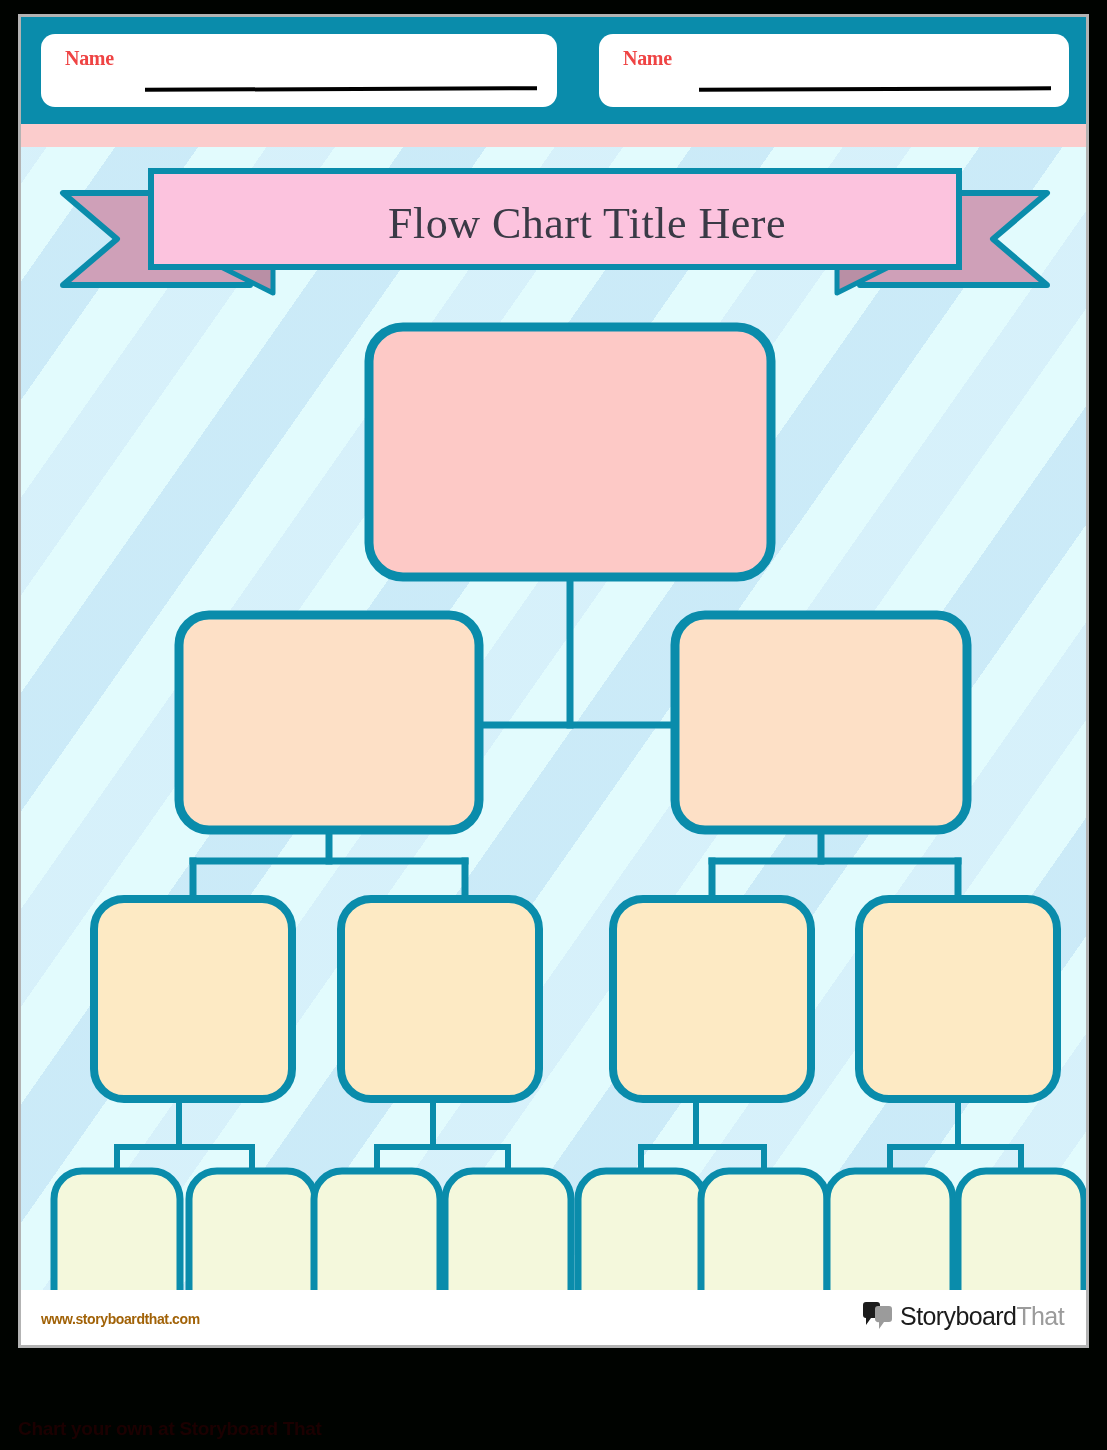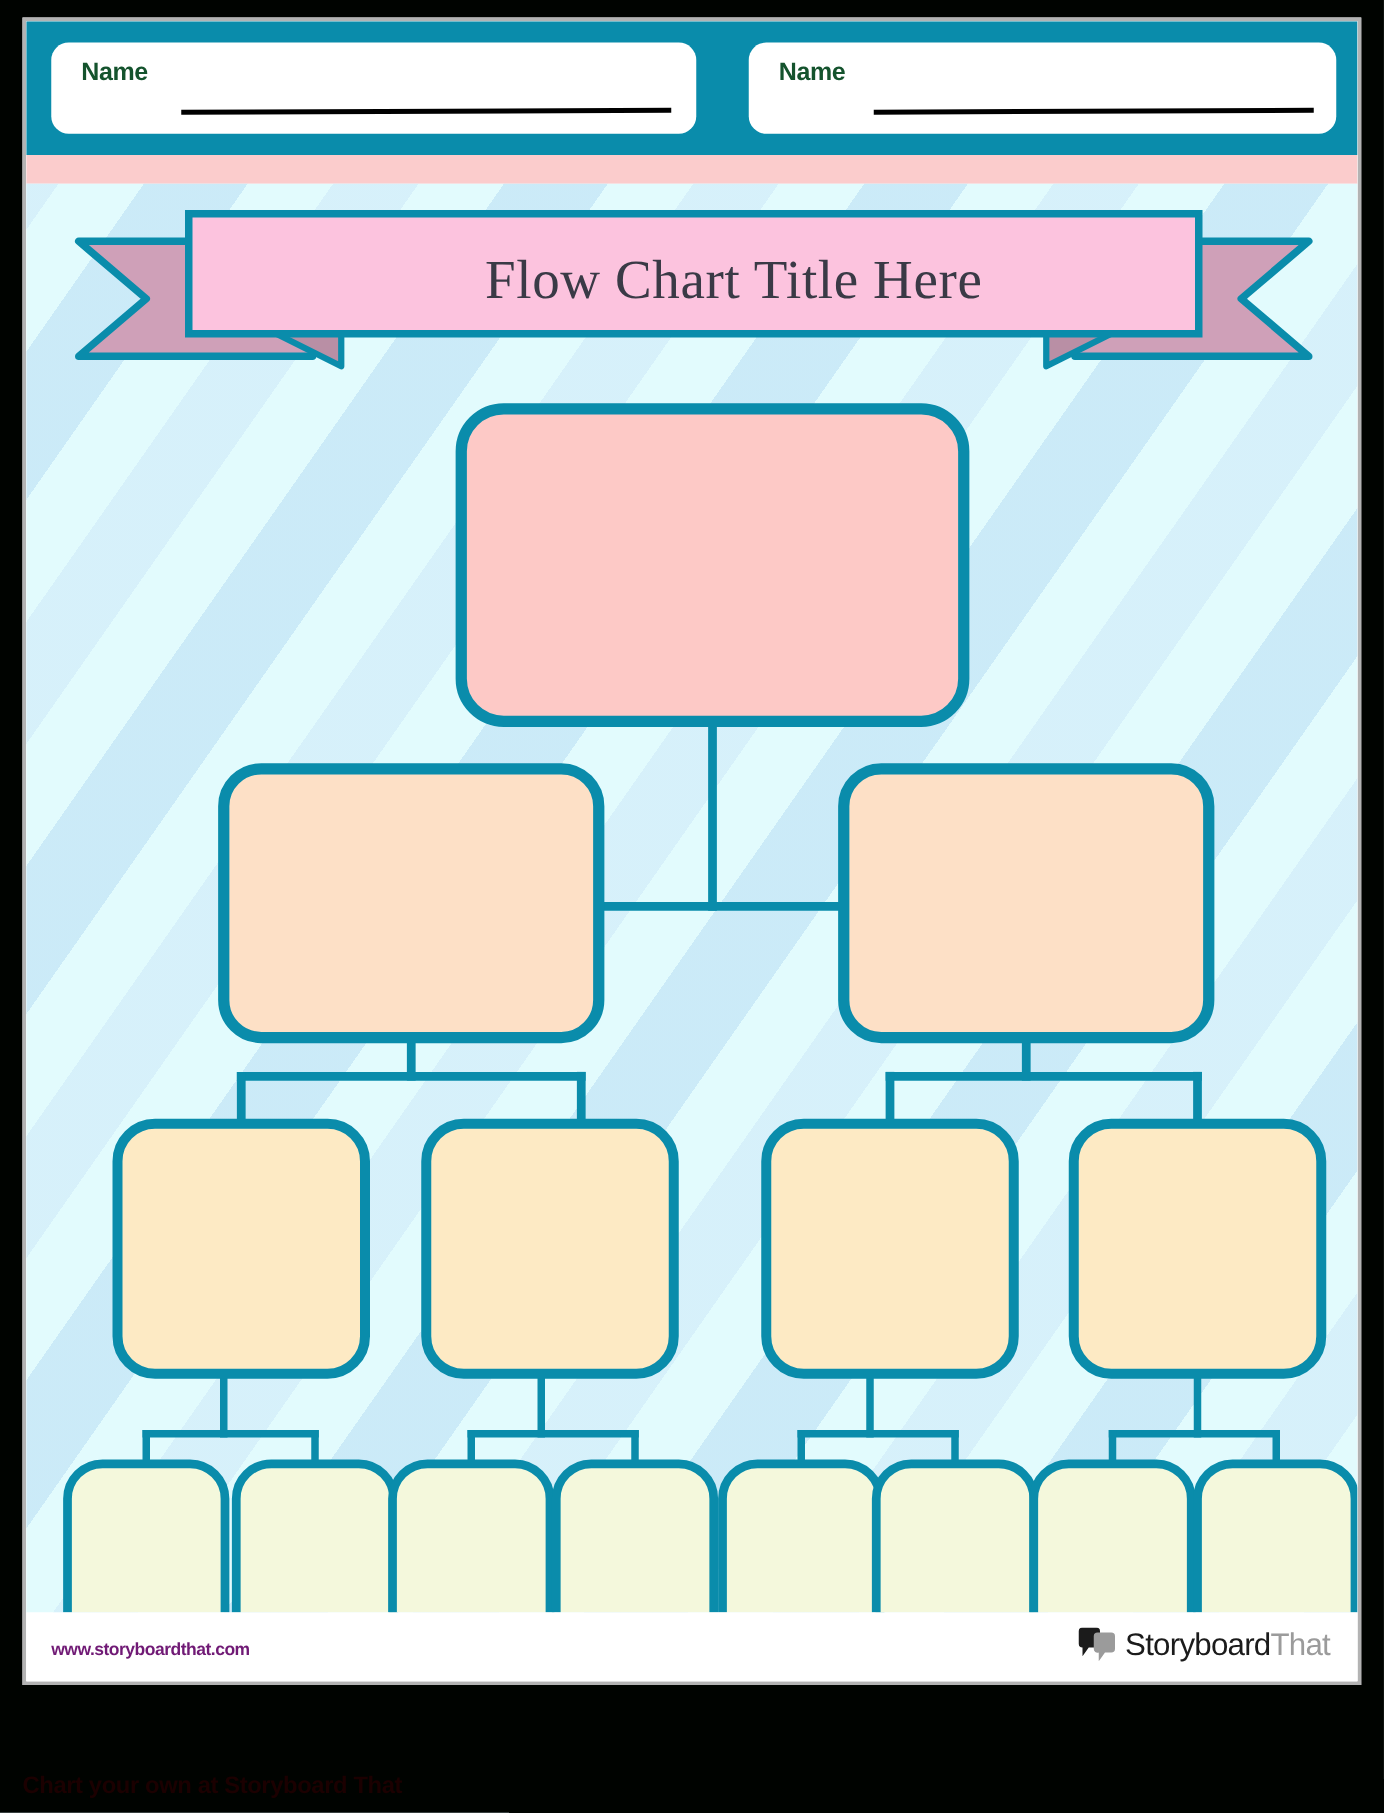--- a/index.html
+++ b/index.html
@@ -52,23 +52,23 @@
   }
   .field-name  { left: 20px;  width: 516px; }
   .field-date  { left: 578px; width: 470px; }
 
   .field-label {
     position: absolute;
     left: 24px;
     top: 13px;
     font-size: 20px;
     font-weight: bold;
-    color: #14532d;
+    color: #ef4444;
     letter-spacing: -0.3px;
-    font-family: Liberation Sans, sans-serif;
+    font-family: Liberation Serif, serif;
   }
   .field-rule {
     position: absolute;
     height: 4px;
     background: #000000;
     bottom: 16px;
     transform: rotate(-0.25deg);
   }
   .field-name .field-rule { left: 104px; right: 20px; }
   .field-date .field-rule { left: 100px; right: 18px; }
@@ -154,21 +154,21 @@
     width: 100%;
     height: 58px;
     background: #ffffff;
   }
   .footer-url {
     position: absolute;
     left: 20px;
     top: 21px;
     font-size: 14px;
     font-weight: bold;
-    color: #701a75;
+    color: #a16207;
     letter-spacing: -0.4px;
   }
   .brand {
     position: absolute;
     right: 22px;
     top: 12px;
     display: flex;
     align-items: flex-start;
     gap: 7px;
   }

